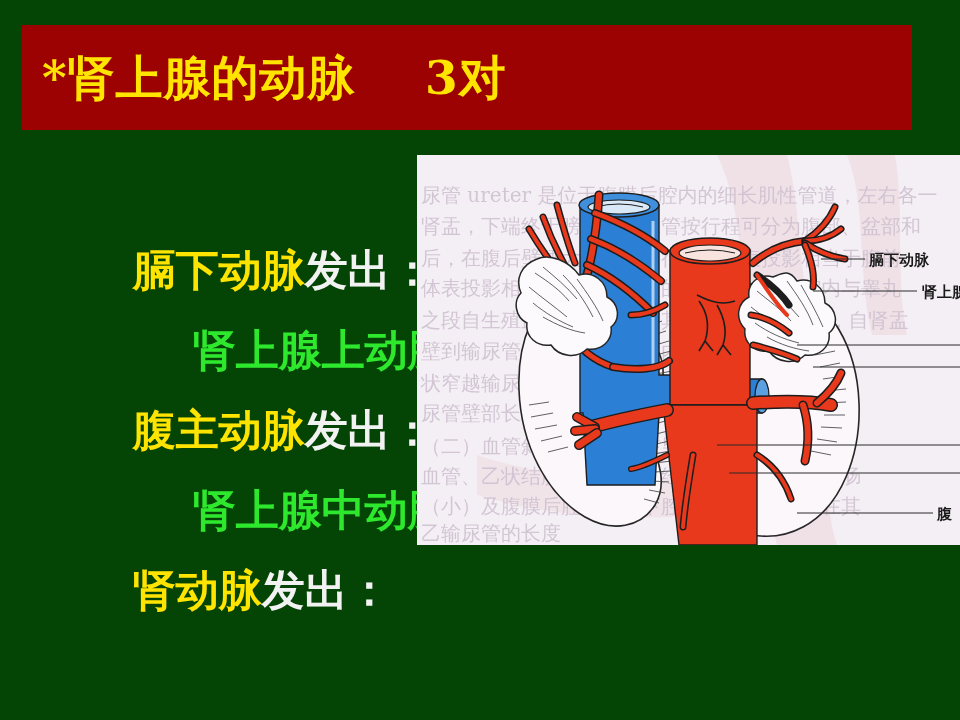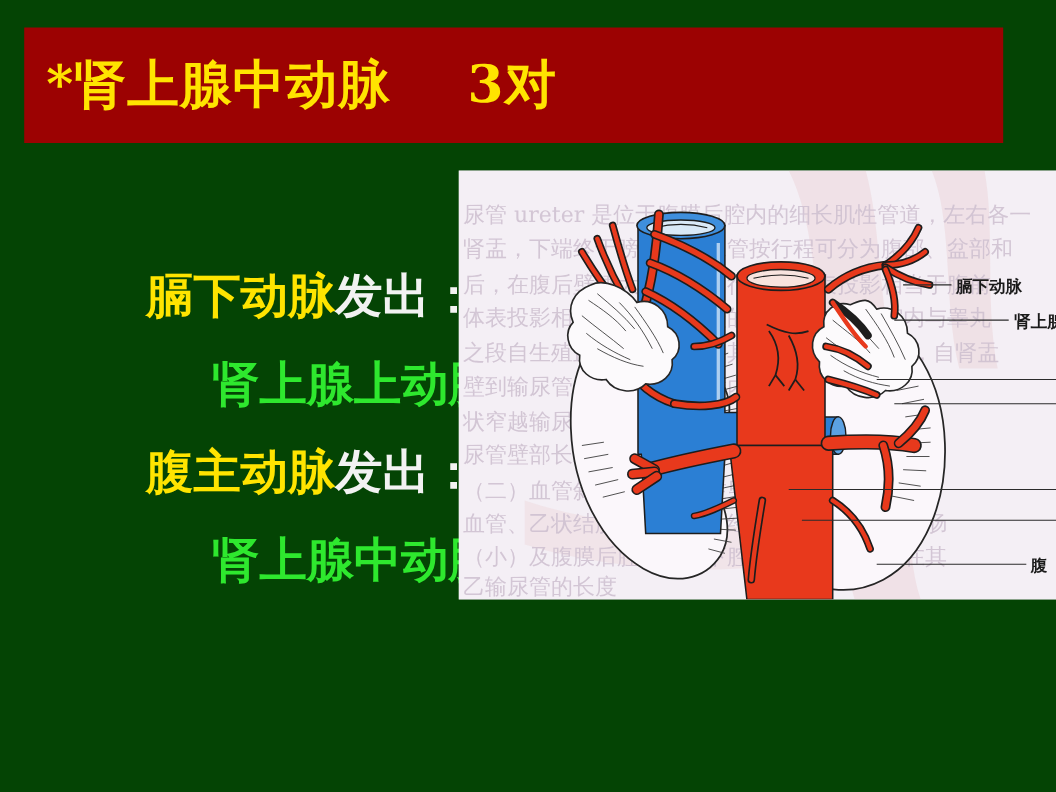--- a/index.html
+++ b/index.html
@@ -71,41 +71,44 @@
   .arteryline-out{stroke:#1d1d1d;fill:none;stroke-linecap:round;}
   .vein{fill:#2b7fd4;stroke:#1d1d1d;stroke-width:1.4;}
   .veinline{stroke:#2b7fd4;fill:none;stroke-linecap:round;}
 </style>
 </head>
 <body>
 
 <div id="slide">
 
   <div id="title-banner">
-    <div id="title-text">*肾上腺中动脉    3对</div>
+    <div id="title-text">*肾上腺的动脉    3对</div>
   </div>
 
   <div id="bullets">
 
     <div class="line lead">
       <span class="seg-yellow">膈下动脉</span><span class="seg-white">发出：</span>
     </div>
 
     <div class="line sub">
       <span class="seg-green">肾上腺上动脉</span>
     </div>
 
     <div class="line lead">
       <span class="seg-yellow">腹主动脉</span><span class="seg-white">发出：</span>
     </div>
 
     <div class="line sub">
       <span class="seg-green">肾上腺中动脉</span>
     </div>
 
+    <div class="line lead">
+      <span class="seg-yellow">肾动脉</span><span class="seg-white">发出：</span>
+    </div>
 
 
   </div>
 
   <div id="figure-panel">
     <svg id="figure-svg" viewBox="0 0 543 390">
 
       <rect x="0" y="0" width="543" height="390" fill="#f4eff5"></rect>
 
       <g opacity="0.35">

